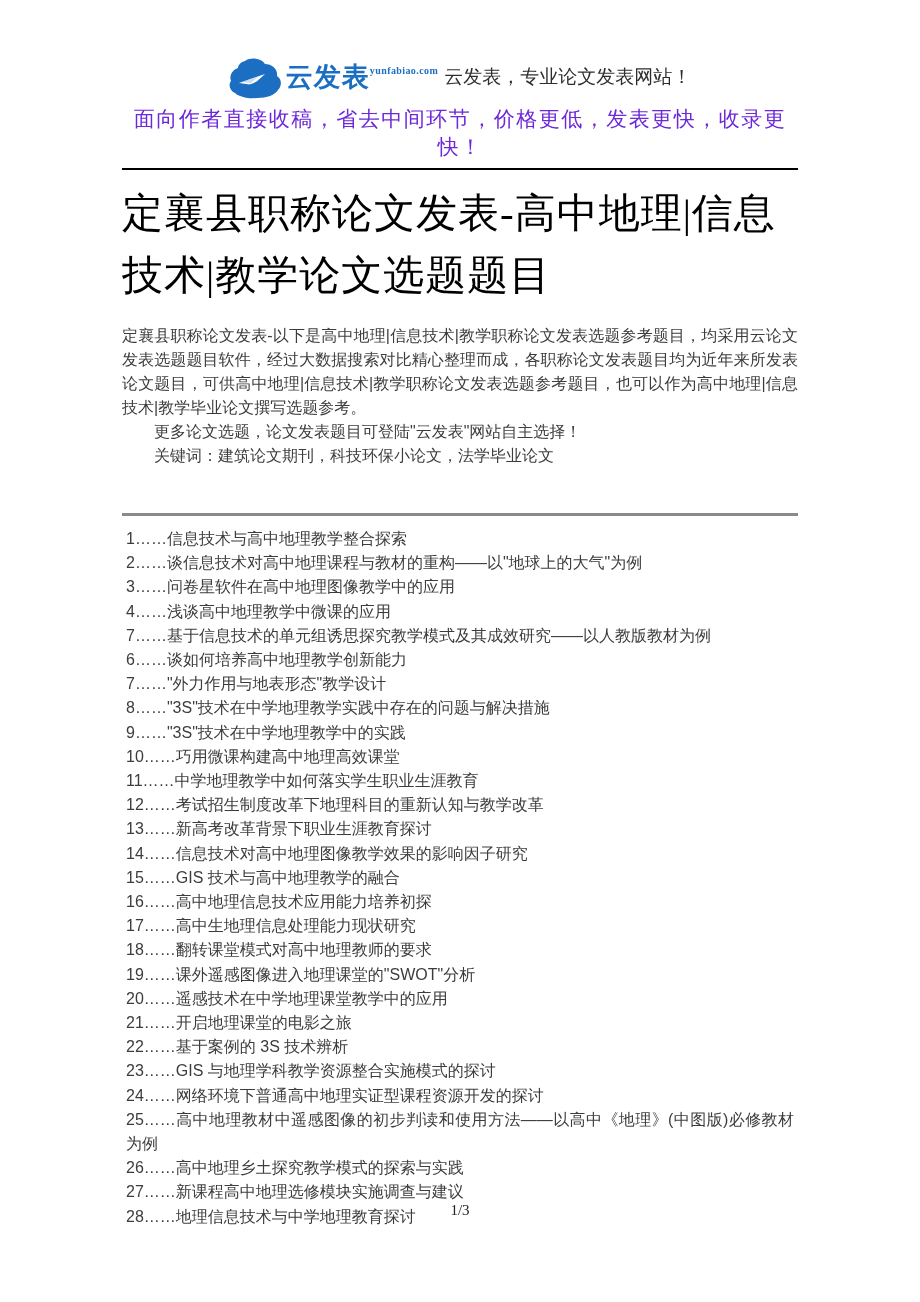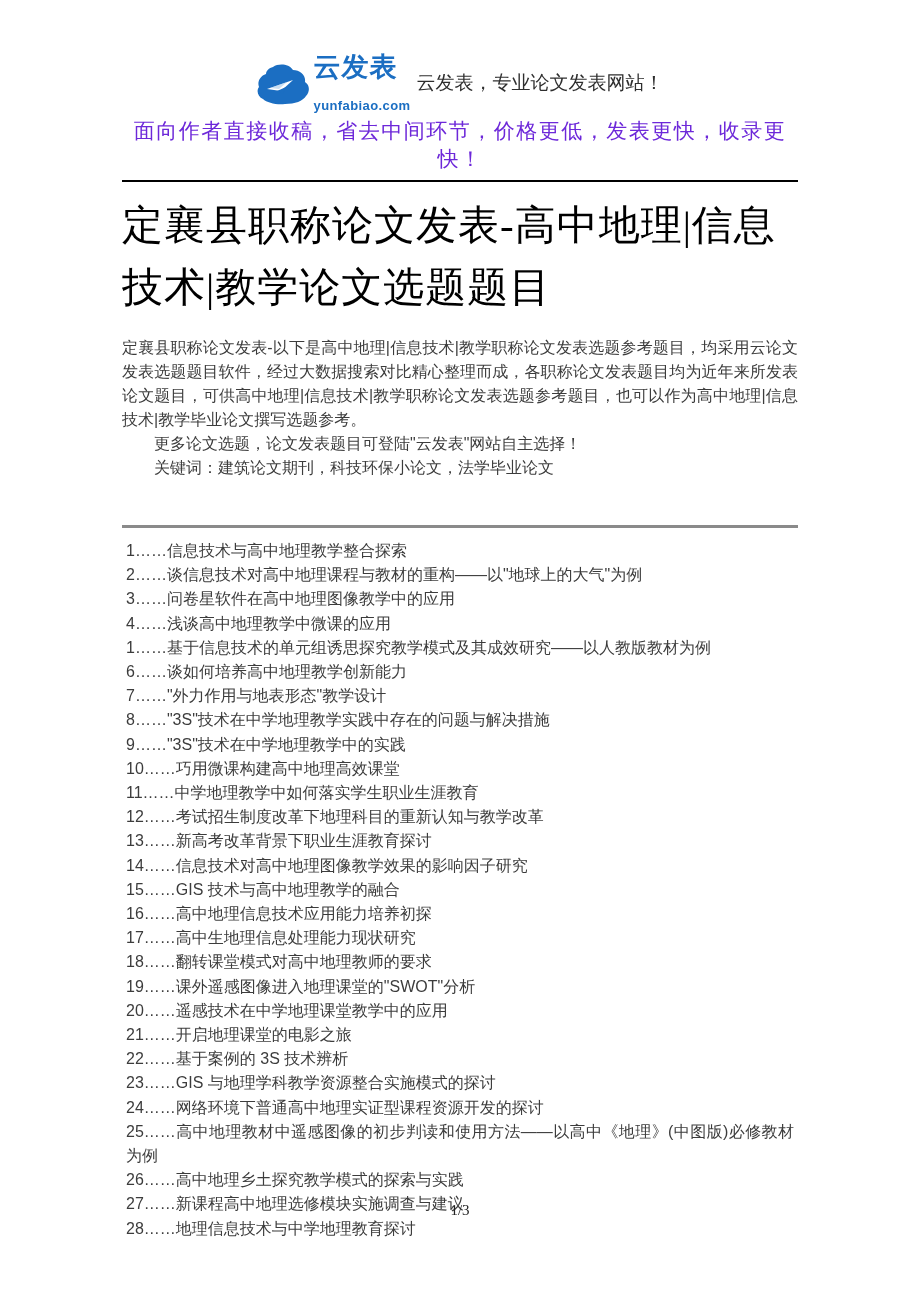--- a/index.html
+++ b/index.html
@@ -23,34 +23,34 @@
     justify-content: center;
     gap: 6px;
     white-space: nowrap;
   }
   .logo-block {
     display: flex;
     align-items: center;
     gap: 3px;
   }
   .logo-icon svg { display: block; }
-  .logo-text-stack { display: flex; flex-direction: column; line-height: 1; }
+  .logo-text-stack { display: flex; flex-direction: row; line-height: 1; }
   .logo-name {
     font-family: "Liberation Sans", "DejaVu Sans", sans-serif;
     font-weight: 700;
     font-size: 27px;
     color: #1b6ec2;
     letter-spacing: 1px;
   }
   .logo-domain {
-    font-family: Liberation Sans, sans-serif;
-    font-size: 13px;
+    font-family: Liberation Serif, serif;
+    font-size: 10px;
     font-weight: 700;
     color: #1b6ec2;
-    margin-top: 18px;
+    margin-top: 2px;
     letter-spacing: 0.4px;
   }
   .brand-tagline {
     font-family: "Liberation Serif", "DejaVu Serif", serif;
     font-size: 19px;
     color: #2e2e2e;
   }
   .brand-url {
     font-family: "DejaVu Sans Mono", "Liberation Mono", monospace;
     font-size: 18px;
@@ -156,21 +156,21 @@
   <p class="indent-line">更多论文选题，论文发表题目可登陆"云发表"网站自主选择！</p>
   <p class="indent-line">关键词：建筑论文期刊，科技环保小论文，法学毕业论文</p>
 
   <div class="section-divider"></div>
 
   <ul class="topic-list">
     <li>1……信息技术与高中地理教学整合探索</li>
     <li>2……谈信息技术对高中地理课程与教材的重构——以"地球上的大气"为例</li>
     <li>3……问卷星软件在高中地理图像教学中的应用</li>
     <li>4……浅谈高中地理教学中微课的应用</li>
-    <li>1……基于信息技术的单元组诱思探究教学模式及其成效研究——以人教版教材为例</li>
+    <li>7……基于信息技术的单元组诱思探究教学模式及其成效研究——以人教版教材为例</li>
     <li>6……谈如何培养高中地理教学创新能力</li>
     <li>7……"外力作用与地表形态"教学设计</li>
     <li>8……"3S"技术在中学地理教学实践中存在的问题与解决措施</li>
     <li>9……"3S"技术在中学地理教学中的实践</li>
     <li>10……巧用微课构建高中地理高效课堂</li>
     <li>11……中学地理教学中如何落实学生职业生涯教育</li>
     <li>12……考试招生制度改革下地理科目的重新认知与教学改革</li>
     <li>13……新高考改革背景下职业生涯教育探讨</li>
     <li>14……信息技术对高中地理图像教学效果的影响因子研究</li>
     <li>15……GIS 技术与高中地理教学的融合</li>

